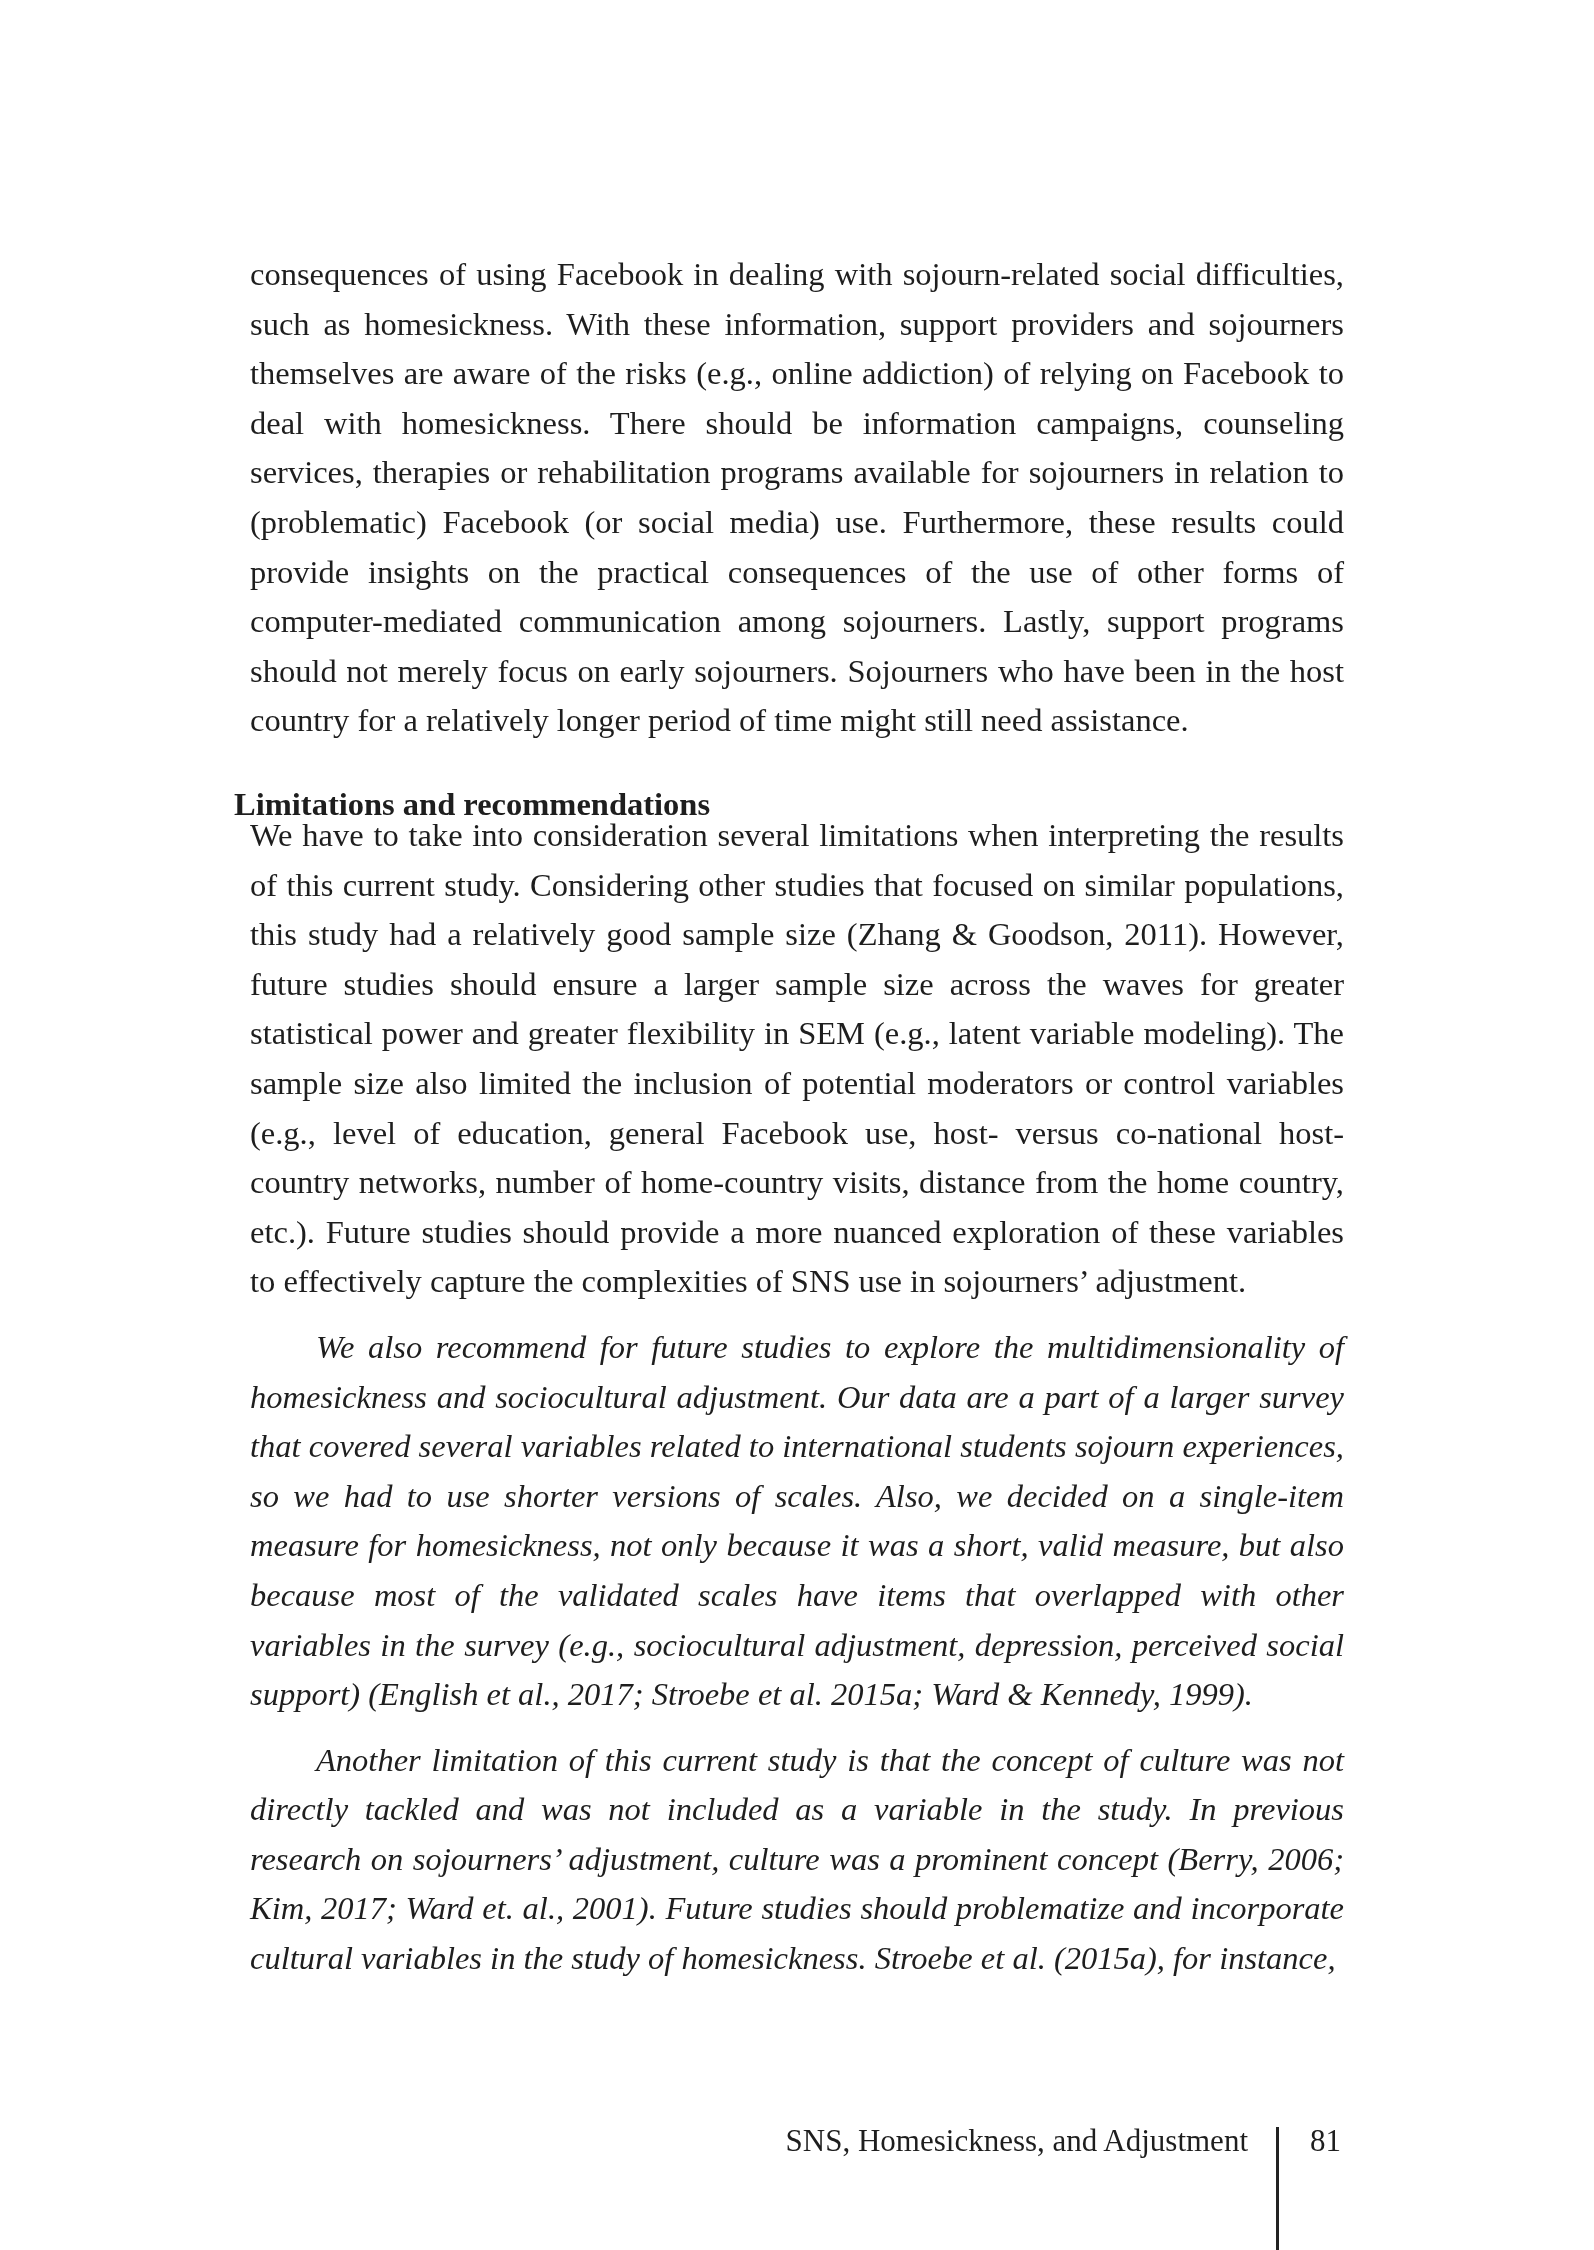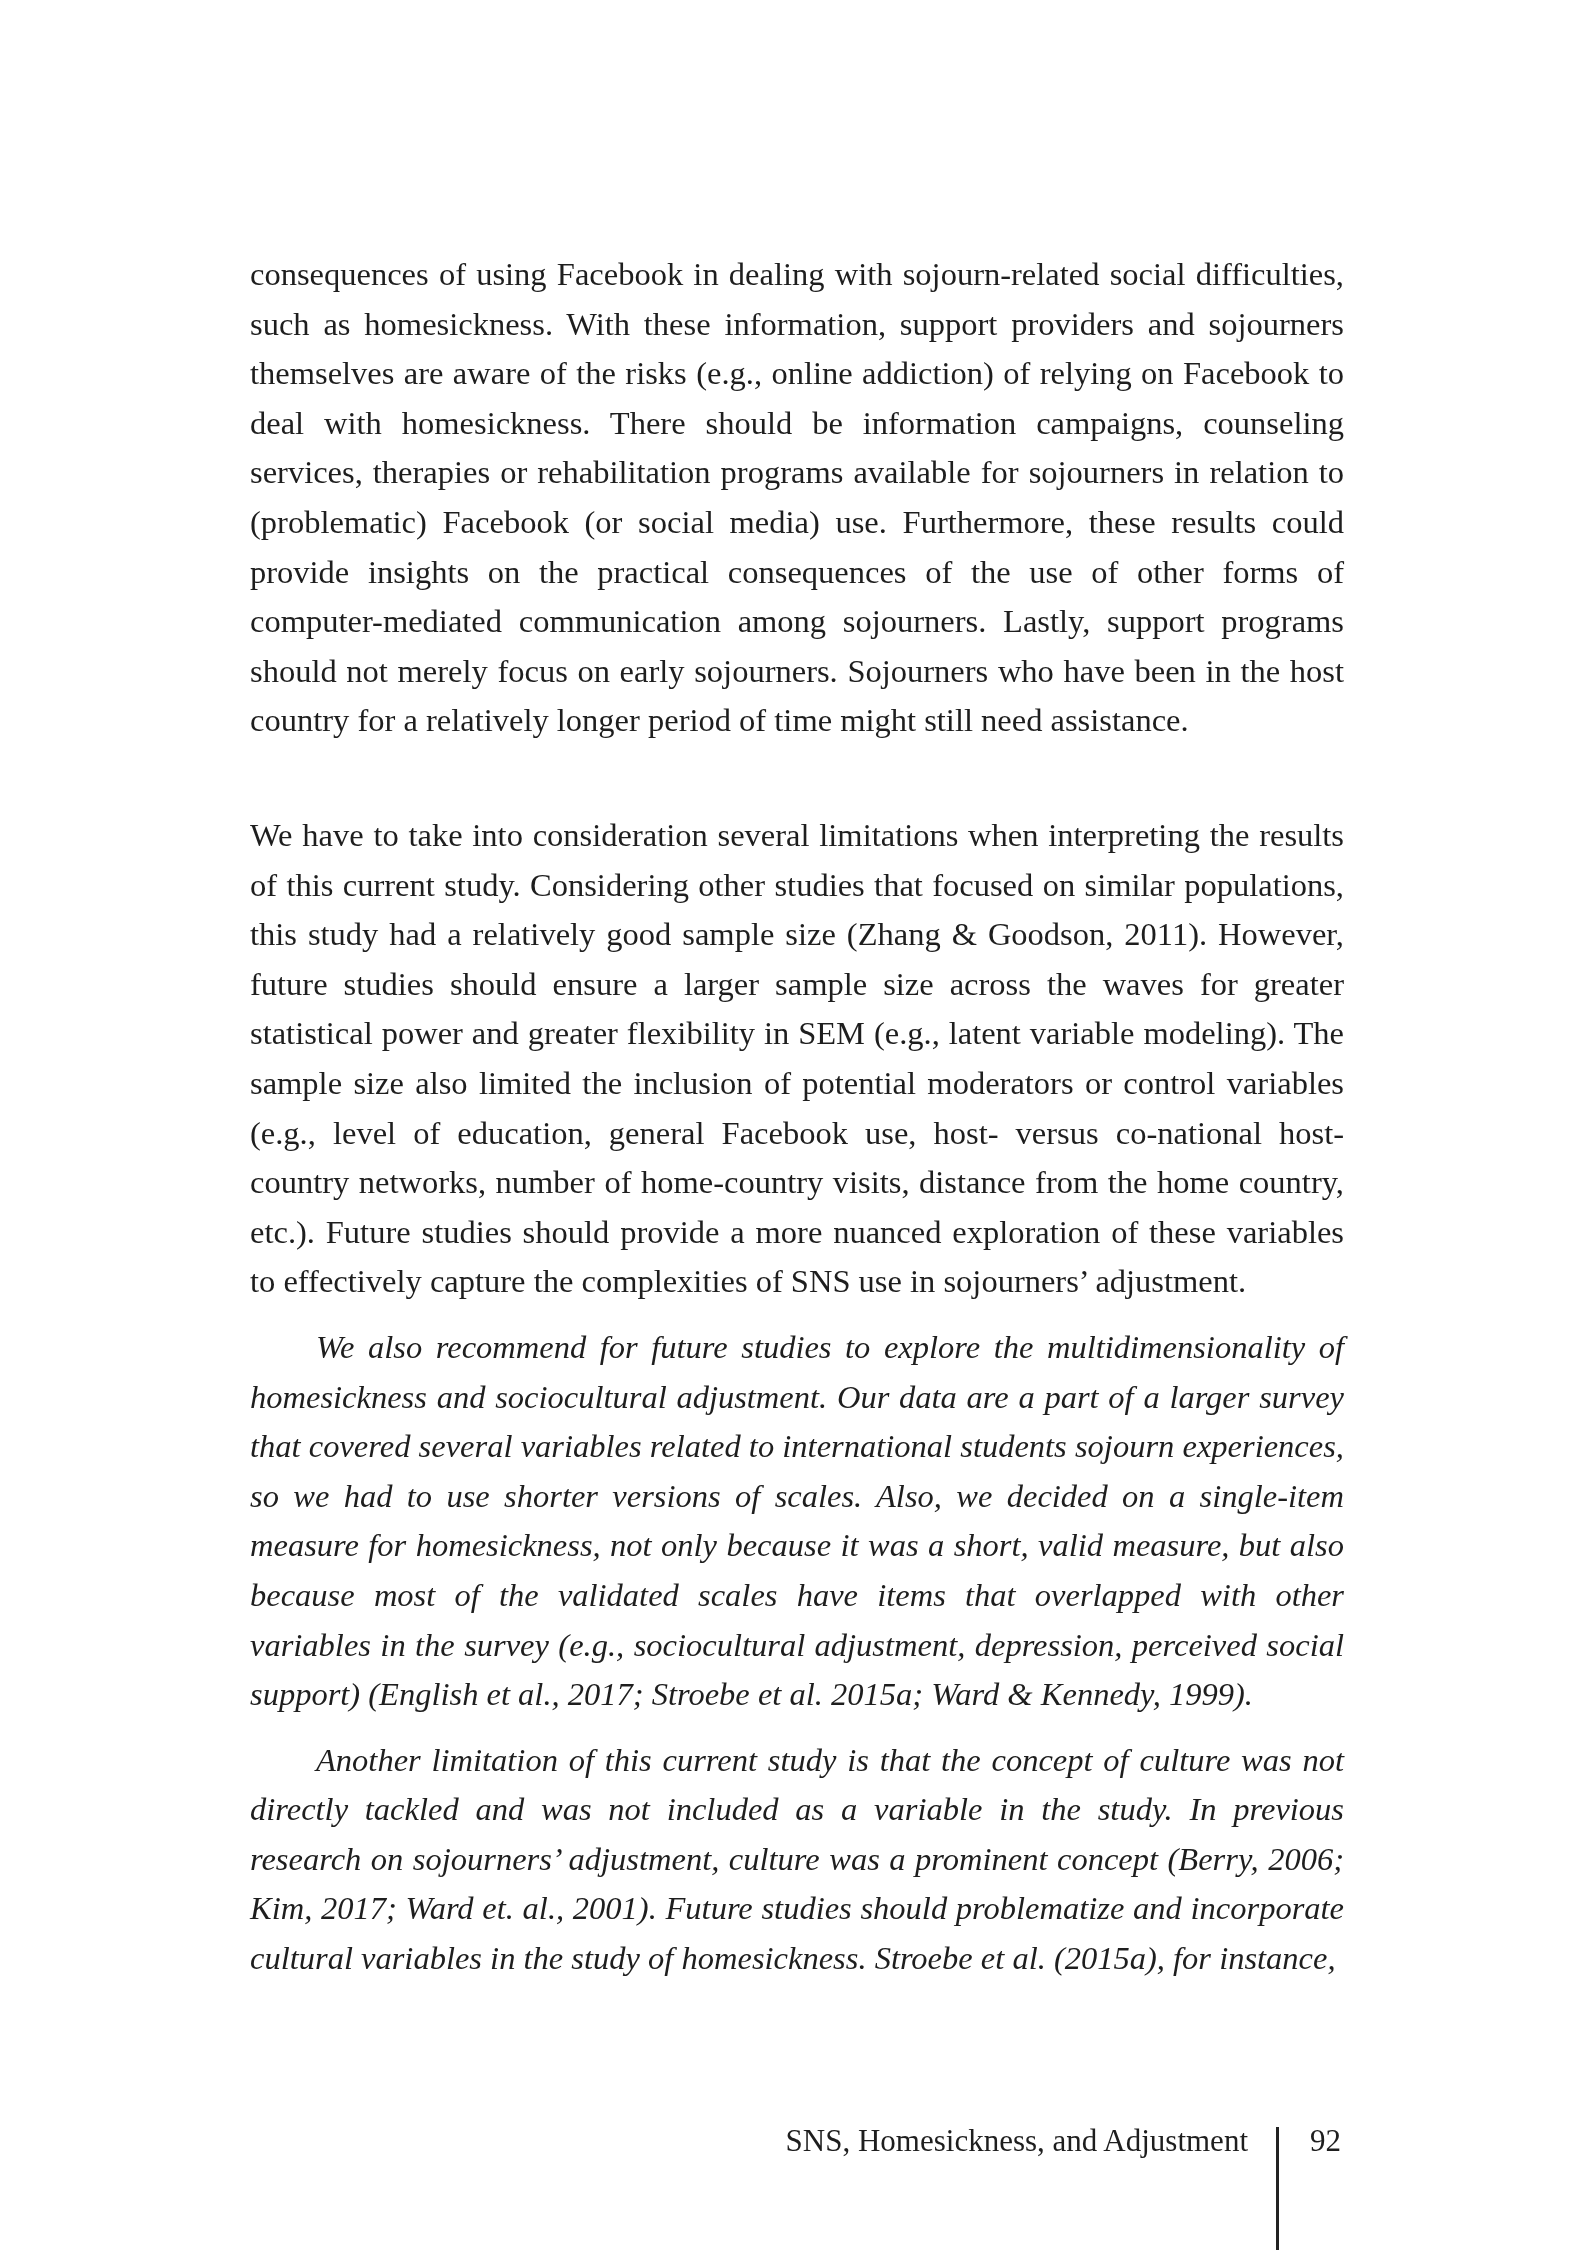--- a/index.html
+++ b/index.html
@@ -57,24 +57,25 @@
 </style>
 </head>
 <body>
 
 <div class="page">
 
   <div class="text-block" id="para-intro">
     <p>consequences of using Facebook in dealing with sojourn-related social difficulties, such as homesickness. With these information, support providers and sojourners themselves are aware of the risks (e.g., online addiction) of relying on Facebook to deal with homesickness. There should be information campaigns, counseling services, therapies or rehabilitation programs available for sojourners in relation to (problematic) Facebook (or social media) use. Furthermore, these results could provide insights on the practical consequences of the use of other forms of computer-mediated communication among sojourners. Lastly, support programs should not merely focus on early sojourners. Sojourners who have been in the host country for a relatively longer period of time might still need assistance.</p>
   </div>
 
+  <div class="section-heading">Limitations and recommendations</div>
 
   <div class="text-block" id="section-body">
     <p>We have to take into consideration several limitations when interpreting the results of this current study. Considering other studies that focused on similar populations, this study had a relatively good sample size (Zhang &amp; Goodson, 2011). However, future studies should ensure a larger sample size across the waves for greater statistical power and greater flexibility in SEM (e.g., latent variable modeling). The sample size also limited the inclusion of potential moderators or control variables (e.g., level of education, general Facebook use, host- versus co-national host-country networks, number of home-country visits, distance from the home country, etc.). Future studies should provide a more nuanced exploration of these variables to effectively capture the complexities of SNS use in sojourners’ adjustment.</p>
     <p class="indent">We also recommend for future studies to explore the multidimensionality of homesickness and sociocultural adjustment. Our data are a part of a larger survey that covered several variables related to international students sojourn experiences, so we had to use shorter versions of scales. Also, we decided on a single-item measure for homesickness, not only because it was a short, valid measure, but also because most of the validated scales have items that overlapped with other variables in the survey (e.g., sociocultural adjustment, depression, perceived social support) (English et al., 2017; Stroebe et al. 2015a; Ward &amp; Kennedy, 1999).</p>
     <p class="indent">Another limitation of this current study is that the concept of culture was not directly tackled and was not included as a variable in the study. In previous research on sojourners’ adjustment, culture was a prominent concept (Berry, 2006; Kim, 2017; Ward et. al., 2001). Future studies should problematize and incorporate cultural variables in the study of homesickness. Stroebe et al. (2015a), for instance,</p>
   </div>
 
   <div class="footer-title">SNS, Homesickness, and Adjustment</div>
   <div class="footer-rule"></div>
-  <div class="footer-page">92</div>
+  <div class="footer-page">81</div>
 
 </div>
 
 </body></html>

